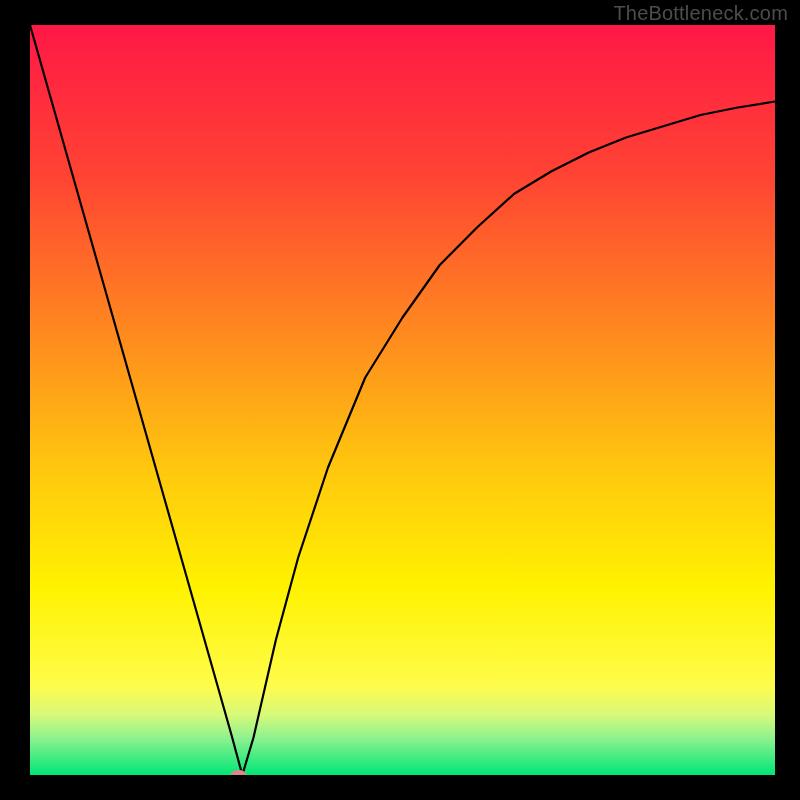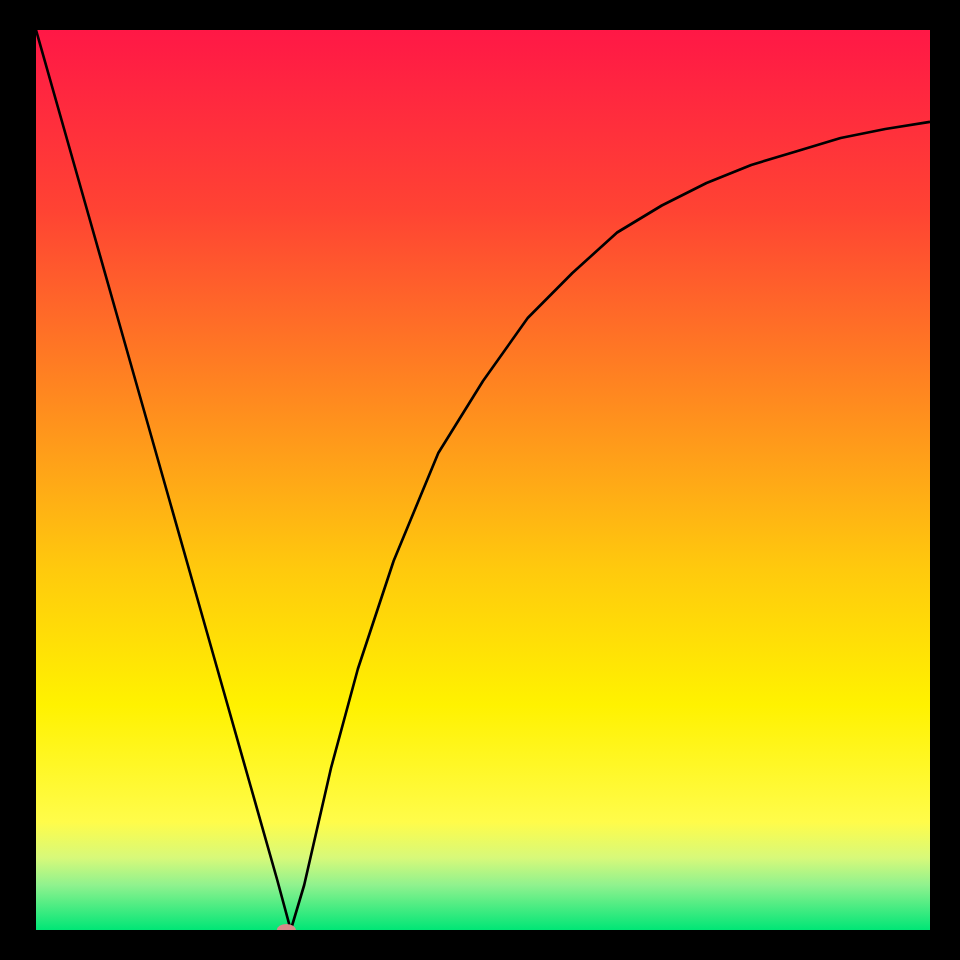--- a/index.html
+++ b/index.html
@@ -58,13 +58,14 @@
     </defs>
 
     <rect id="plot-bg" fill="url(#bg-grad)" x="30" y="25" width="745" height="750"></rect>
 
     <g clip-path="url(#plot-clip)">
       <path id="curve" fill="none" stroke="#000000" stroke-width="2.2" stroke-linejoin="round" d="M30.00 25.00 L52.35 103.75 L74.70 182.50 L97.05 261.25 L119.40 340.00 L141.75 418.75 L164.10 497.50 L186.45 576.25 L208.80 655.00 L231.15 733.75 L242.32 775.00 L253.50 737.50 L275.85 640.00 L298.20 557.50 L328.00 467.50 L365.25 377.50 L402.50 317.50 L439.75 265.00 L477.00 227.50 L514.25 193.75 L551.50 171.25 L588.75 152.50 L626.00 137.50 L663.25 126.25 L700.50 115.00 L737.75 107.50 L775.00 101.50"></path>
       <ellipse id="marker" fill="#d88a8a" cx="238.60" cy="775.00" rx="8" ry="5"></ellipse>
     </g>
   </svg>
 
+  <div class="watermark">TheBottleneck.com</div>
 </div>
 
 </body></html>

